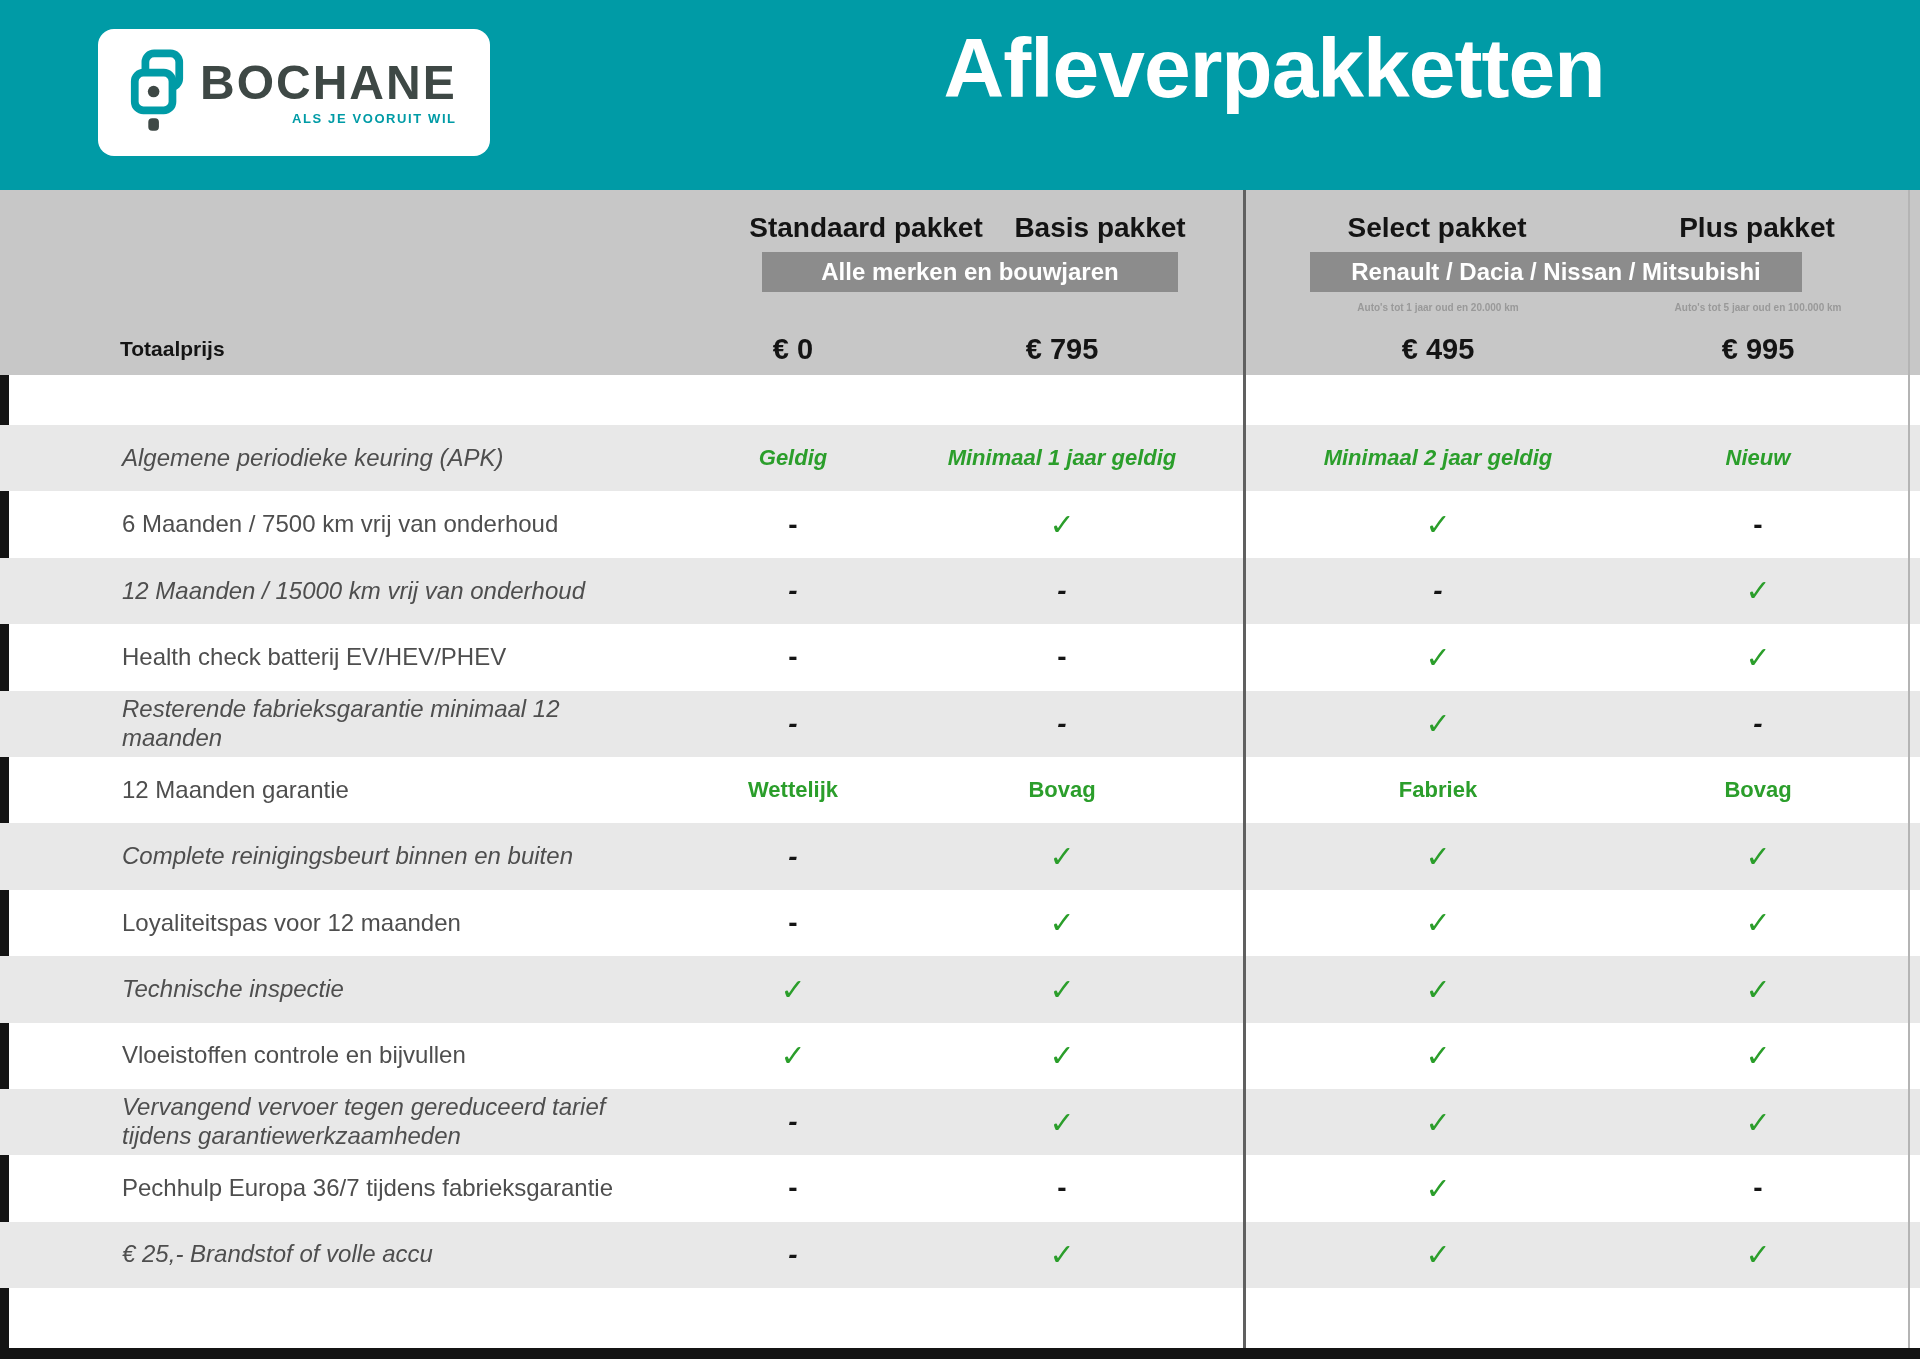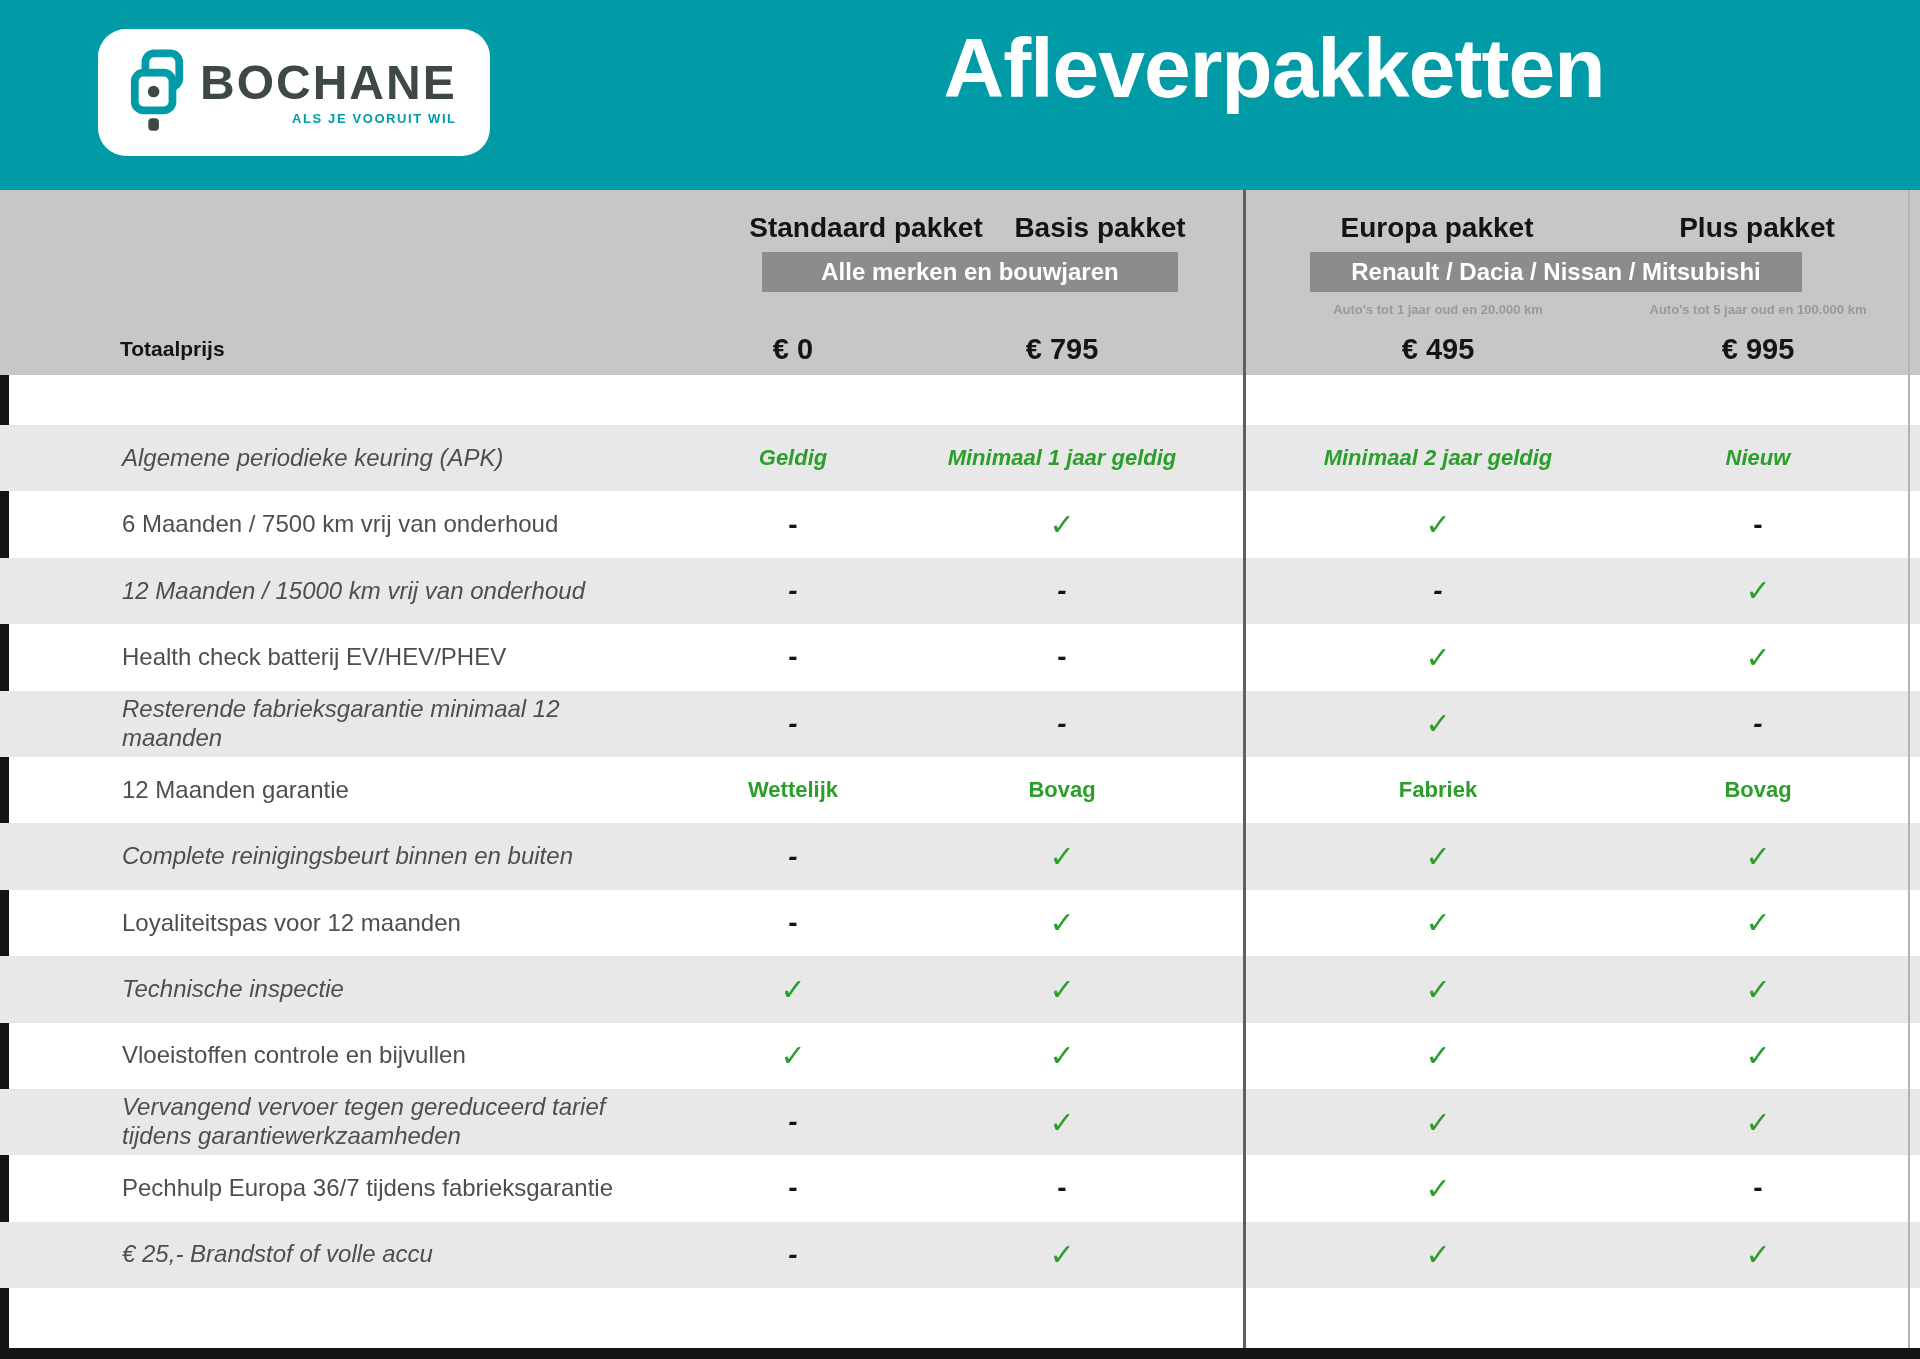--- a/index.html
+++ b/index.html
@@ -15,41 +15,41 @@
   }
   html,body{margin:0;padding:0;background:#fff;}
   .page{
     position:relative;width:1920px;height:1359px;overflow:hidden;background:#fff;
     font-family:"Liberation Sans", sans-serif;
   }
   
   .topbar{position:absolute;left:0;top:0;width:1920px;height:190px;background:var(--teal);}
   .logo-box{
     position:absolute;left:98px;top:29px;width:392px;height:127px;background:#fff;
-    border-radius:28px;display:flex;align-items:center;padding:0 26px 0 30px;box-sizing:border-box;
+    border-radius:16px;display:flex;align-items:center;padding:0 26px 0 30px;box-sizing:border-box;
   }
   .logo-icon{flex:0 0 auto;margin-right:14px;margin-top:4px;}
   .logo-text{display:flex;flex-direction:column;}
   .logo-brand{font-size:48px;font-weight:bold;color:var(--brand-dark);letter-spacing:2px;line-height:1;}
   .logo-tagline{font-size:13px;font-weight:bold;color:var(--teal);letter-spacing:1.6px;text-align:right;margin-top:4px;}
   .page-title{
     position:absolute;left:1274px;top:18px;transform:translateX(-50%);
     margin:0;font-size:84px;font-weight:bold;color:#fff;letter-spacing:-1px;white-space:nowrap;line-height:1.2;
   }
   
   .band{position:absolute;left:0;top:190px;width:1920px;height:206px;background:var(--band-gray);}
   .pkg-name{position:absolute;top:22px;width:300px;text-align:center;font-size:28px;font-weight:bold;color:var(--ink);white-space:nowrap;}
   .h0{left:716px}.h1{left:950px}.h2{left:1287px}.h3{left:1607px}
   .group-band{
     position:absolute;top:62px;height:40px;background:var(--dark-band-gray);color:#fff;
     font-size:24px;font-weight:bold;display:flex;align-items:center;justify-content:center;white-space:nowrap;
   }
   .band1{left:762px;width:416px;}
   .band2{left:1310px;width:492px;}
-  .pkg-note{position:absolute;top:112px;width:340px;text-align:center;font-size:13px;font-weight:bold;color:var(--note-gray);white-space:nowrap;}
+  .pkg-note{position:absolute;top:112px;width:340px;text-align:center;font-size:10px;font-weight:bold;color:var(--note-gray);white-space:nowrap;}
   .n2{left:1268px}.n3{left:1588px}
   .total-label{position:absolute;left:120px;top:138px;height:42px;display:flex;align-items:center;font-size:21px;font-weight:bold;color:var(--ink);}
   .price{position:absolute;top:138px;height:42px;width:300px;display:flex;align-items:center;justify-content:center;font-size:29px;font-weight:bold;color:var(--ink);}
   .p0{left:643px}.p1{left:912px}.p2{left:1288px}.p3{left:1608px}
   
   .spacer-row{position:absolute;left:0;top:375px;width:1920px;height:50px;background:#fff;box-shadow:inset 9px 0 0 var(--ink);}
   .rows{position:absolute;left:0;top:425px;width:1920px;}
   .row{position:relative;height:66.4px;}
   .row-gray{background:var(--row-gray);font-style:italic;}
   .row-white{background:#fff;box-shadow:inset 9px 0 0 var(--ink);}
@@ -88,21 +88,21 @@
         <span class="logo-brand">BOCHANE</span>
         <span class="logo-tagline">ALS JE VOORUIT WIL</span>
       </span>
     </div>
     <h1 class="page-title">Afleverpakketten</h1>
   </header>
 
   <section class="band">
     <div class="pkg-name h0">Standaard pakket</div>
     <div class="pkg-name h1">Basis pakket</div>
-    <div class="pkg-name h2">Europa pakket</div>
+    <div class="pkg-name h2">Select pakket</div>
     <div class="pkg-name h3">Plus pakket</div>
 
     <div class="group-band band2">Renault / Dacia / Nissan / Mitsubishi</div>
     <div class="group-band band1">Alle merken en bouwjaren</div>
 
     <div class="pkg-note n2">Auto's tot 1 jaar oud en 20.000 km</div>
     <div class="pkg-note n3">Auto's tot 5 jaar oud en 100.000 km</div>
 
     <div class="total-label">Totaalprijs</div>
     <div class="price p0">€ 0</div>

